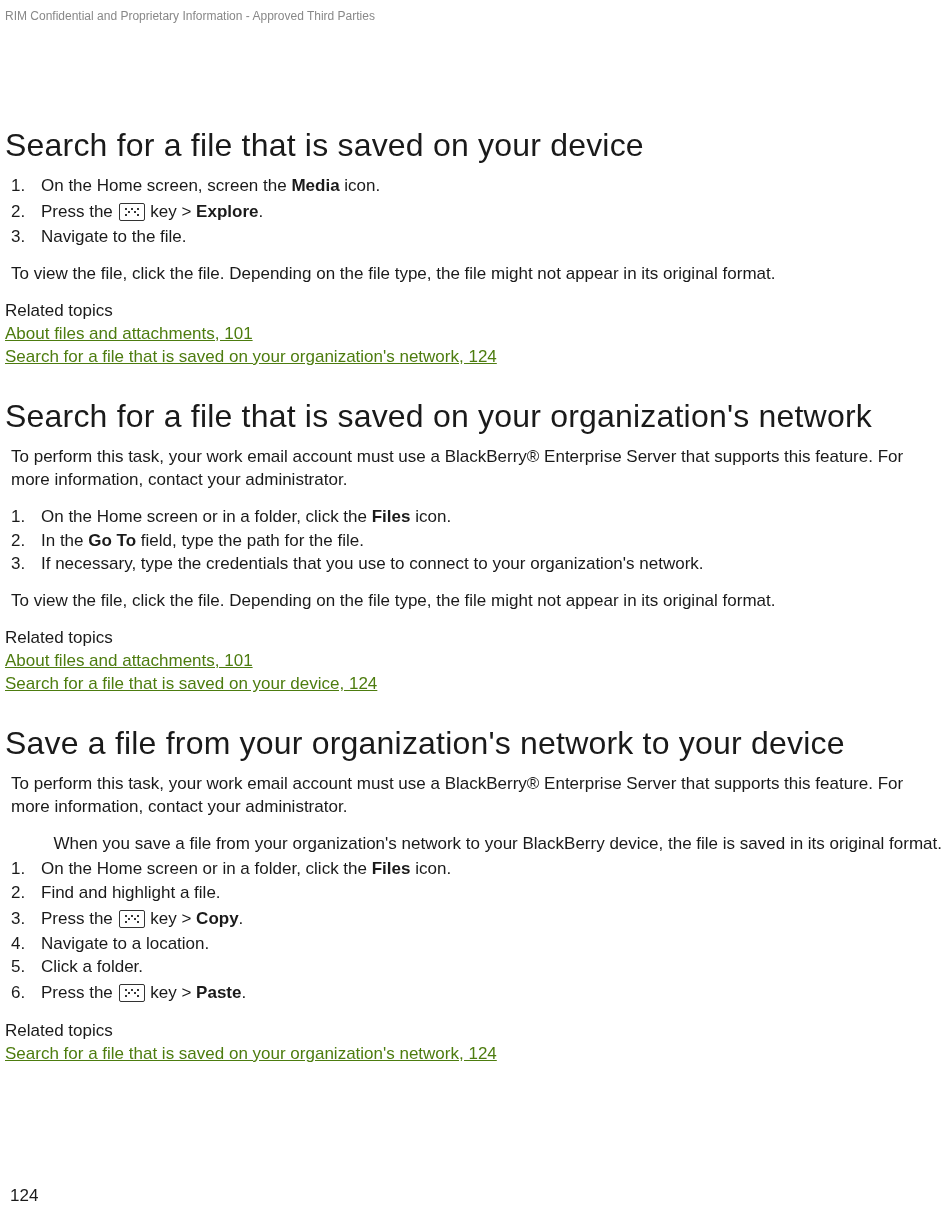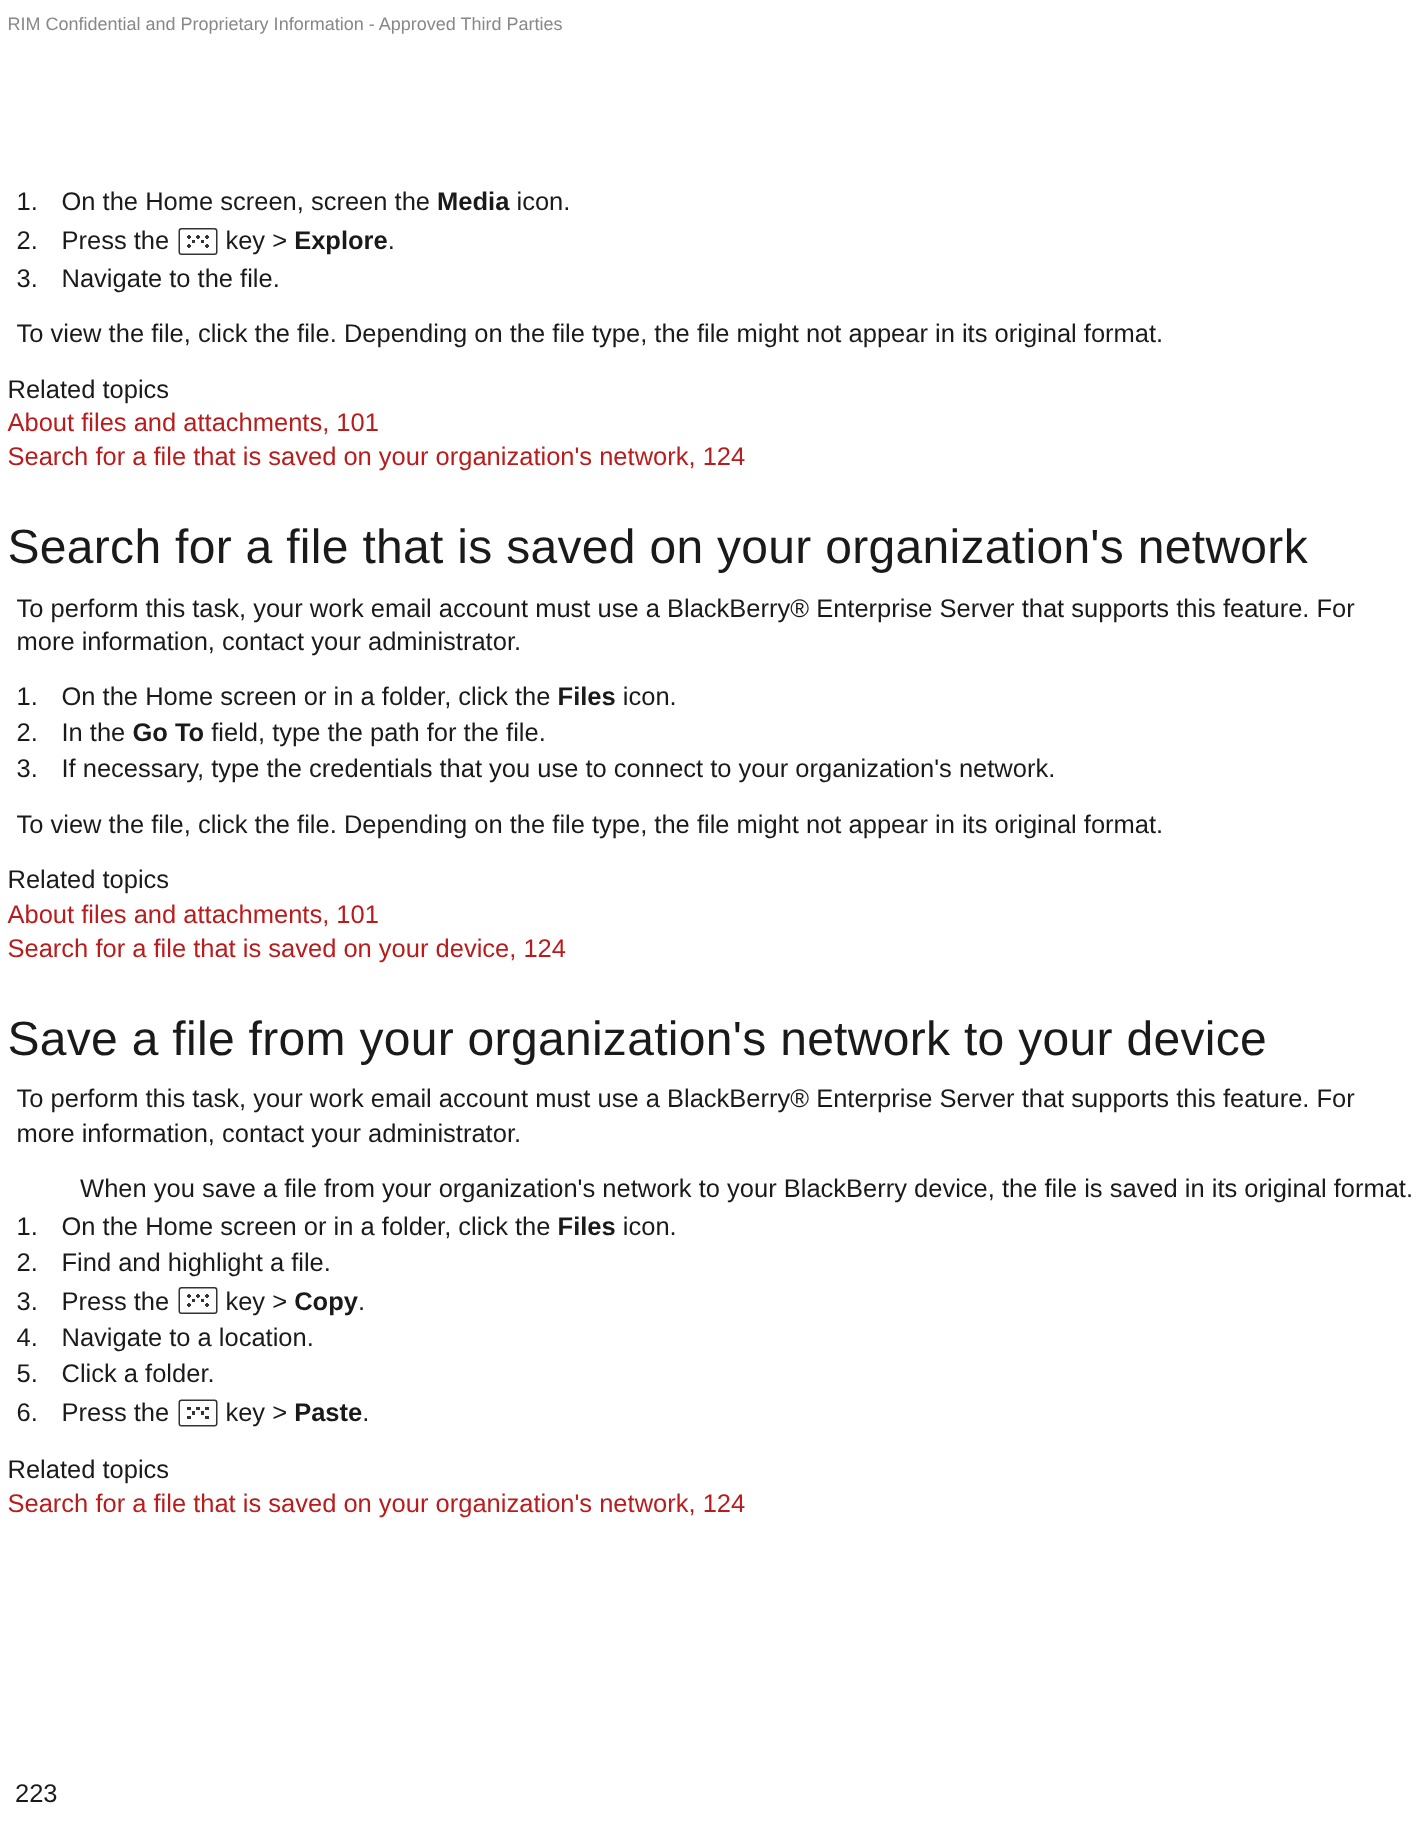--- a/index.html
+++ b/index.html
@@ -60,23 +60,24 @@
       width: 22px;
     }
     .bold {
       font-weight: 700;
     }
     .related-heading {
       font-weight: 400;
       margin-top: 2px;
     }
     .link {
-      color: #b91c1c;
+      color: #4d7c0f;
       display: block;
       cursor: pointer;
+      text-decoration: underline;
     }
     .related-block {
       margin-bottom: 6px;
     }
     .menu-key {
       display: inline-block;
       vertical-align: middle;
       width: 26px;
       height: 18px;
       border: 1px solid #333;
@@ -122,20 +123,21 @@
       line-height: 1.5;
     }
   </style>
 </head>
 <body>
 <div class="page-wrap">
 
 <div class="confidential">RIM Confidential and Proprietary Information - Approved Third Parties</div>
 
 
+<h1>Search for a file that is saved on your device</h1>
 <div class="section-content">
   <ol>
     <li>
       <span>On the Home screen, screen the </span><span class="bold">Media</span><span> icon.</span>
     </li>
     <li class="li-with-icon">
       <span>Press the </span><span class="menu-key"></span><span> key &gt; </span><span class="bold">Explore</span><span>.</span>
     </li>
     <li>Navigate to the file.</li>
   </ol>
@@ -184,15 +186,15 @@
     <li class="li-with-icon">
       <span>Press the </span><span class="menu-key"></span><span> key &gt; </span><span class="bold">Paste</span><span>.</span>
     </li>
   </ol>
 </div>
 <div class="related-block">
   <div class="related-heading">Related topics</div>
   <span class="link">Search for a file that is saved on your organization's network, 124</span>
 </div>
 
-<div class="page-num">223</div>
+<div class="page-num">124</div>
 
 </div>
 
 </body></html>

